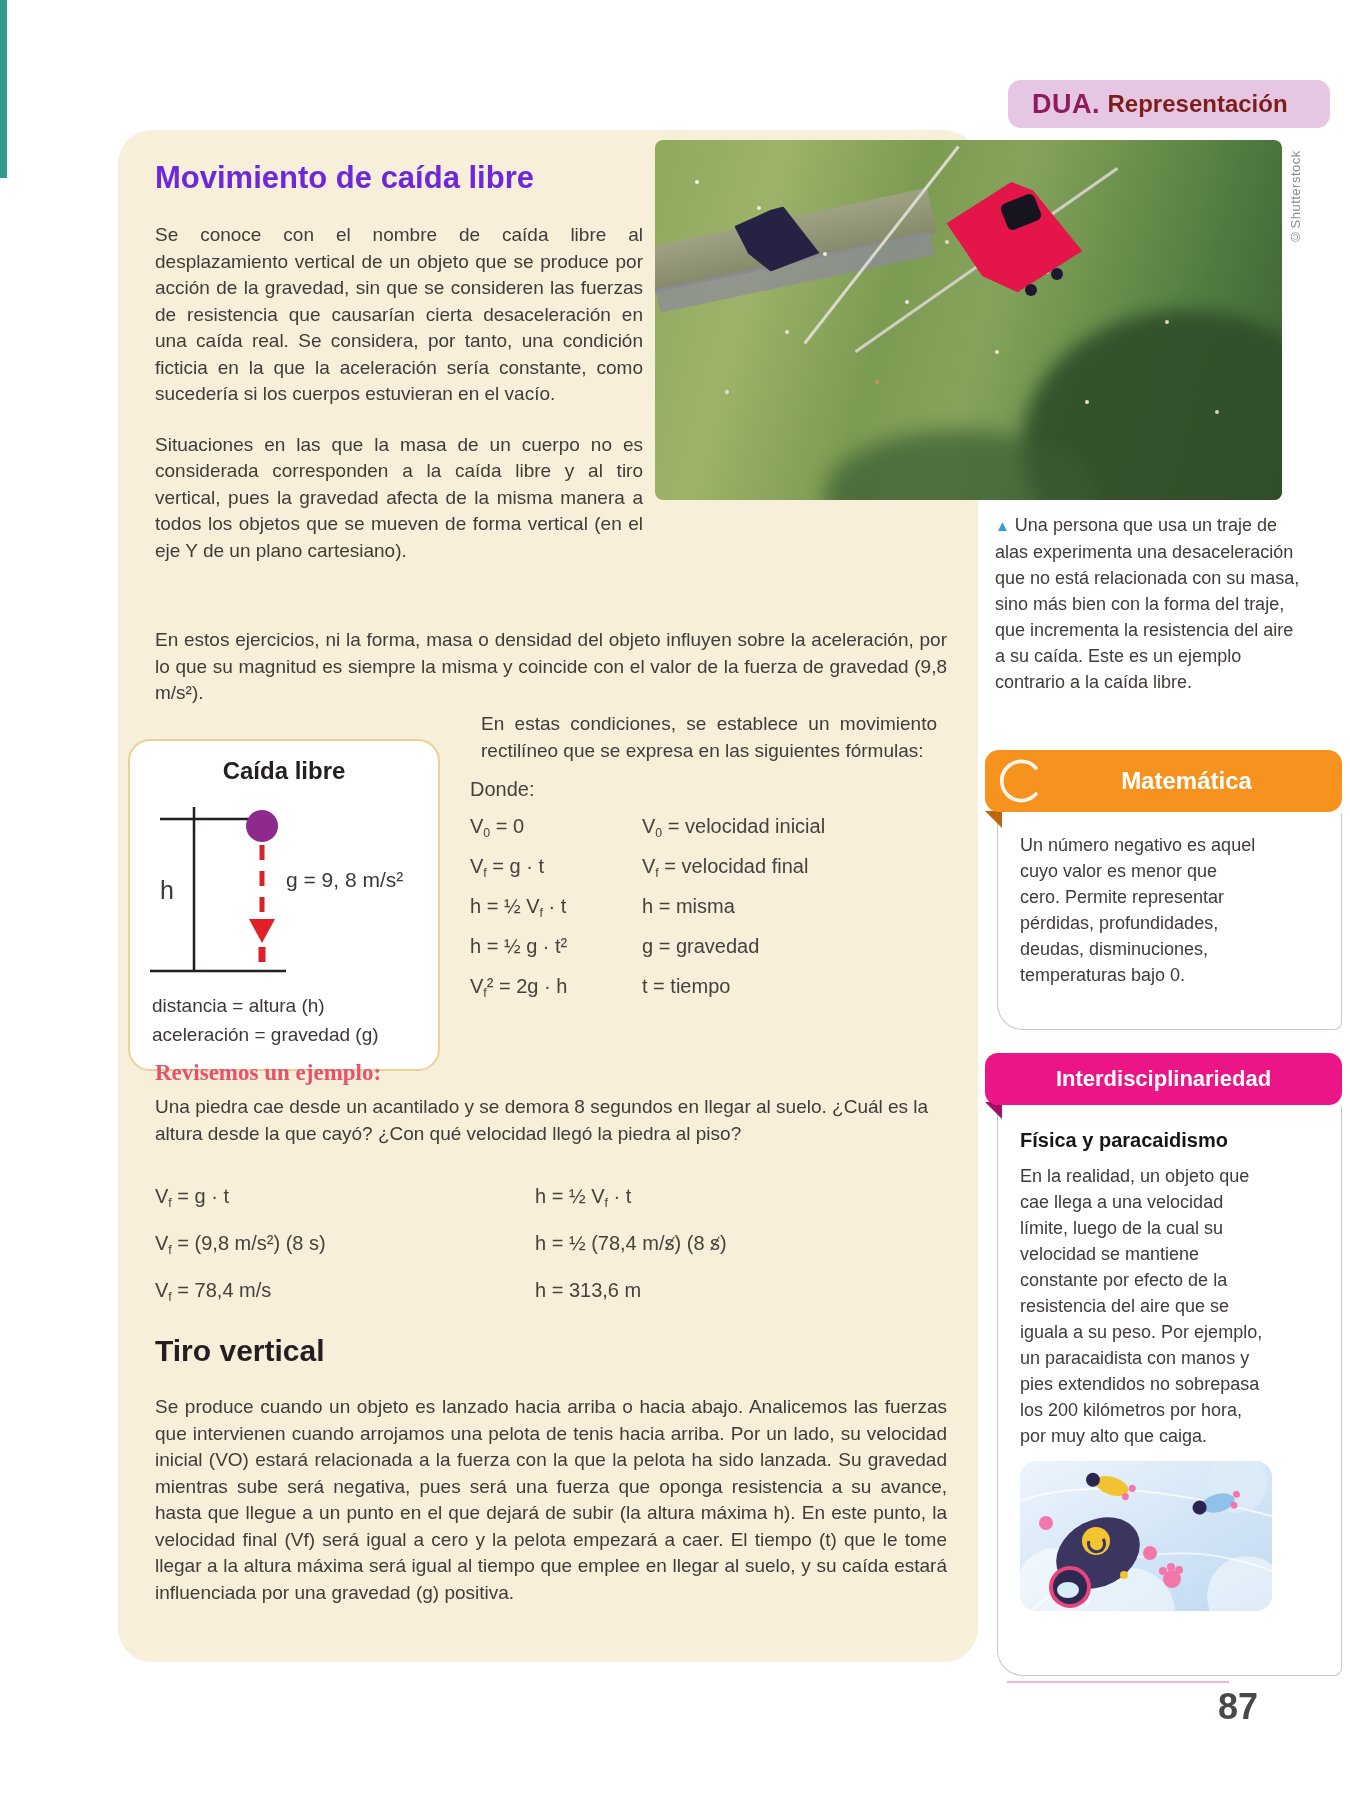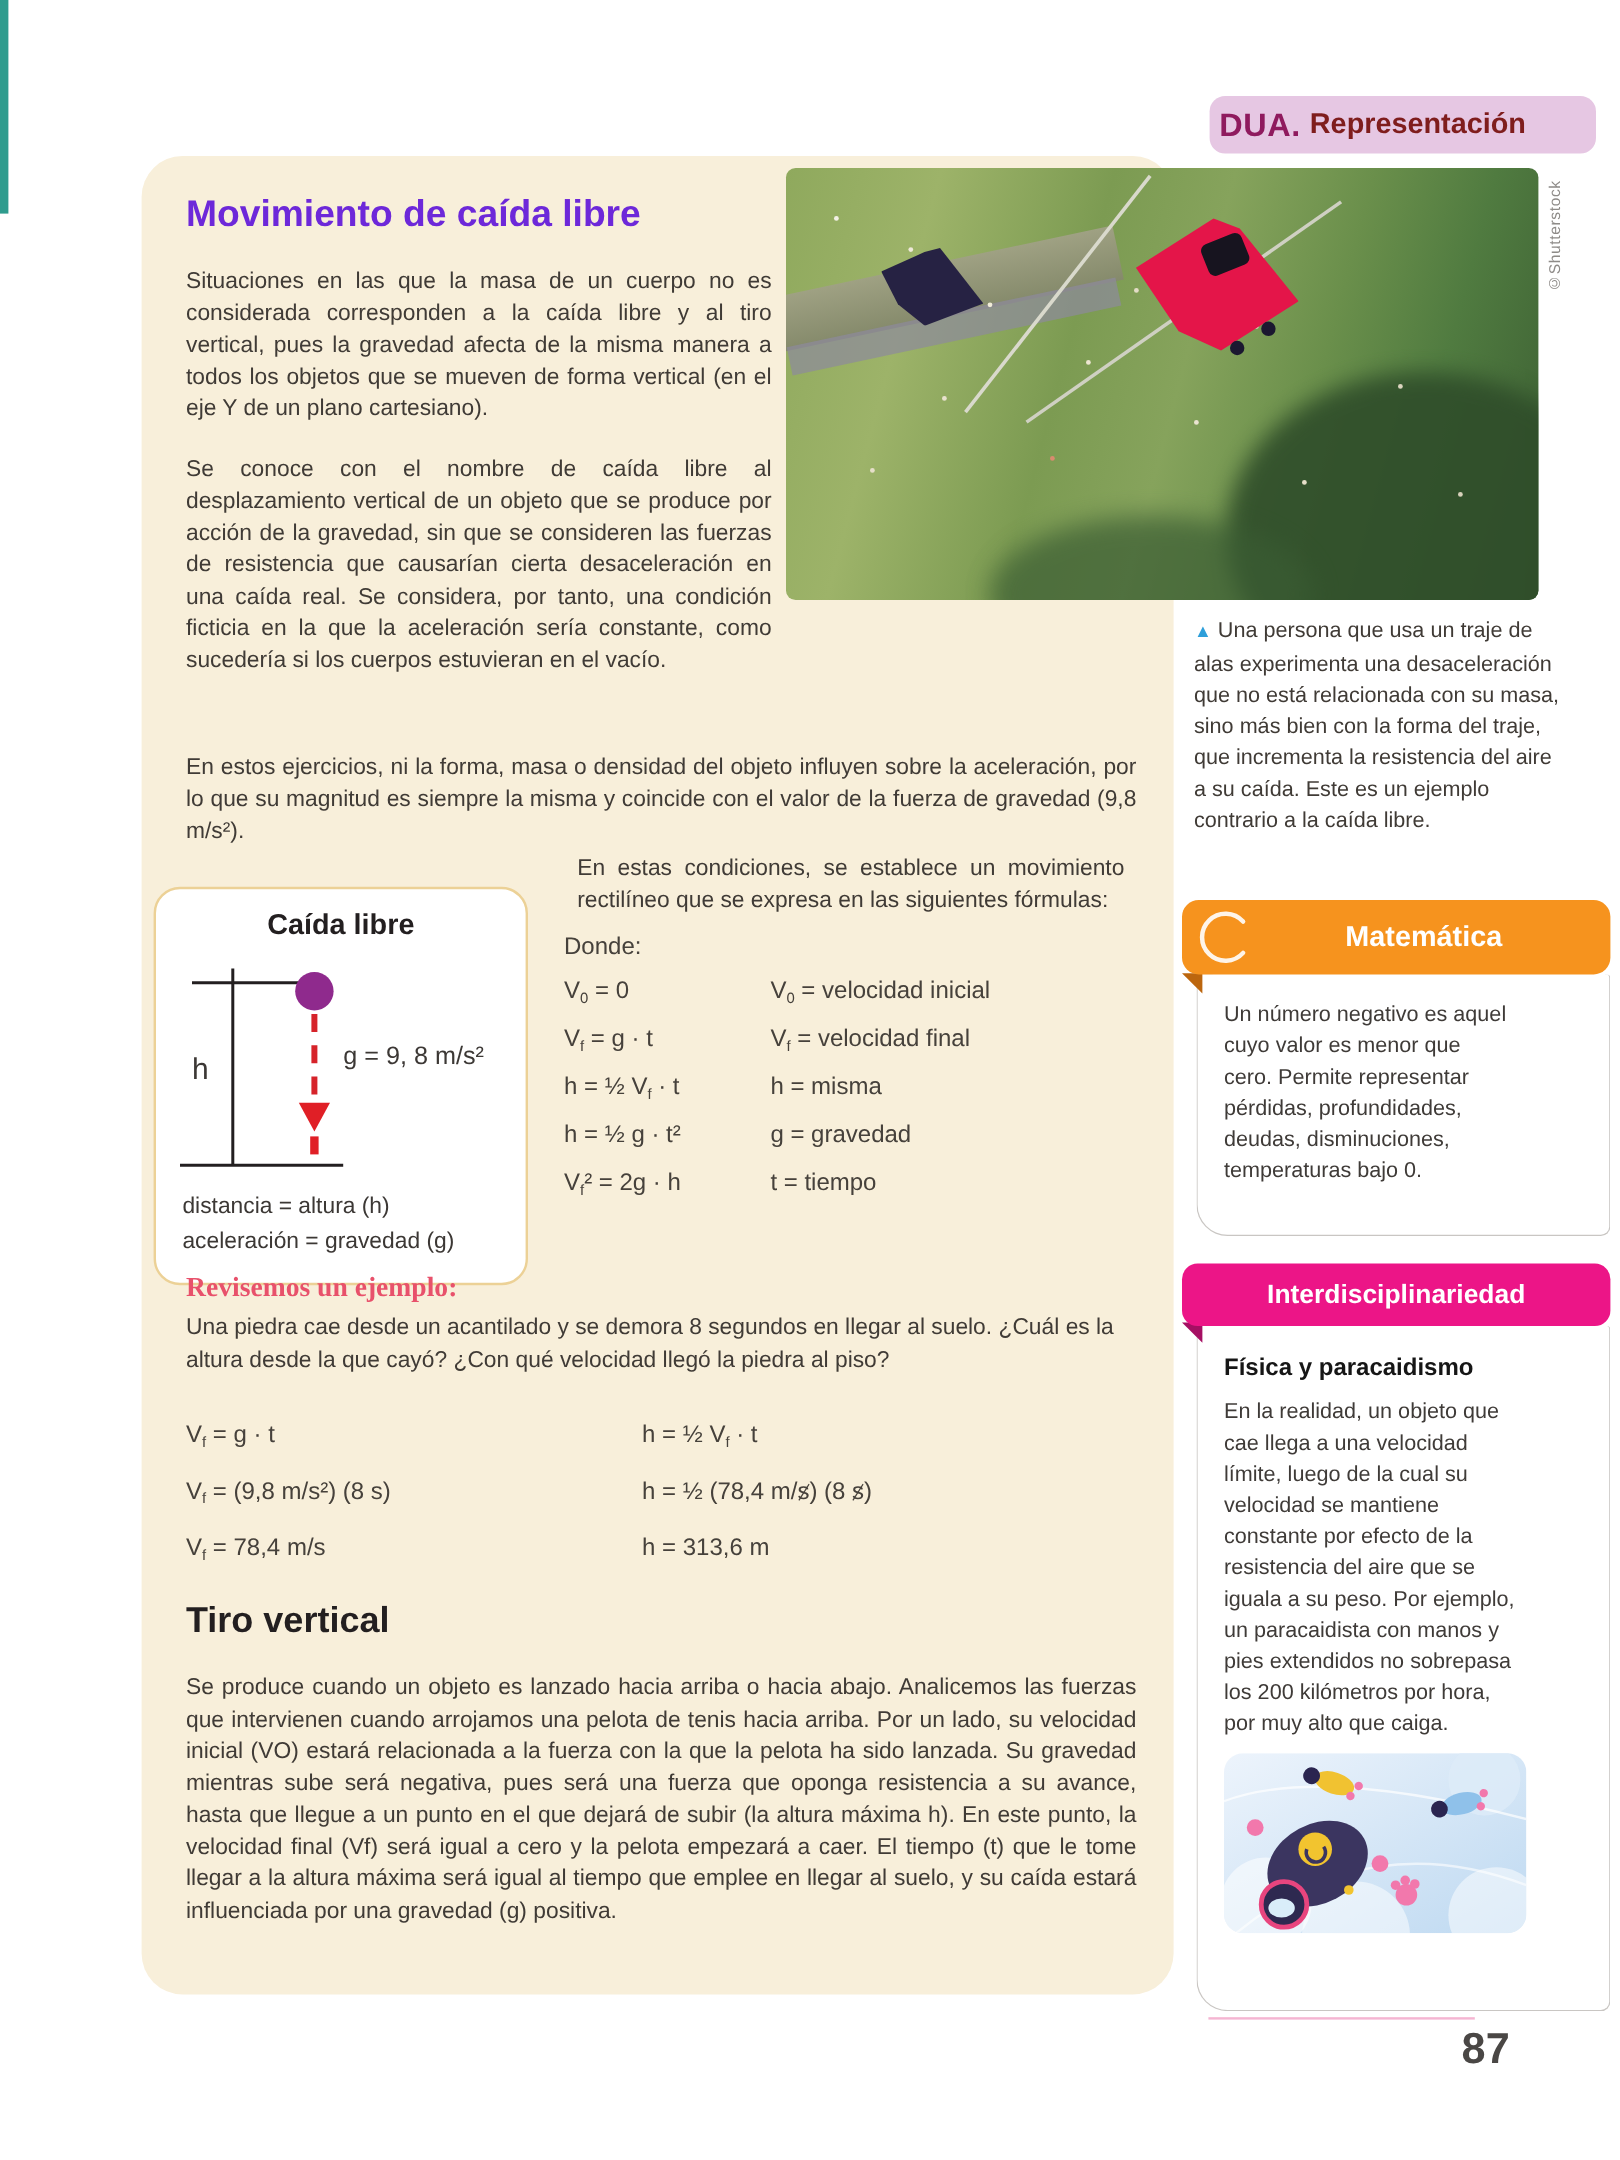--- a/index.html
+++ b/index.html
@@ -6,21 +6,21 @@
   .page{position:relative;width:1350px;height:1800px;background:#ffffff;overflow:hidden;
         font-family:"Liberation Sans","DejaVu Sans",sans-serif;}
   .page *{box-sizing:border-box;}
   .abs{position:absolute;}
 
   
   .teal-bar{left:0;top:0;width:7px;height:178px;background:#2F9C8E;}
 
   
   .dua-banner{left:1008px;top:80px;width:322px;height:48px;background:#E6C7E3;border-radius:13px;
-              display:flex;align-items:center;padding-left:8px;text-align:center;}
+              display:flex;align-items:center;padding-left:24px;text-align:center;}
   .dua-brand{font-weight:bold;font-size:27px;color:#8F1A5E;letter-spacing:.5px;}
   .dua-sep{font-weight:bold;font-size:27px;color:#8F1A5E;margin-right:8px;}
   .dua-topic{font-weight:bold;font-size:24px;color:#7f1d1d;}
 
   
   .beige-panel{left:118px;top:130px;width:860px;height:1532px;background:#F8EFDA;border-radius:34px;}
 
   .page-title{left:155px;top:160px;width:500px;font-size:31px;font-weight:bold;color:#6d28d9;}
 
   .col-narrow{left:155px;top:222px;width:488px;font-size:19px;line-height:26.5px;color:#403B36;text-align:justify;}
@@ -124,22 +124,22 @@
     <span class="dua-brand">DUA</span>
     <span class="dua-sep">.</span>
     <span class="dua-topic">Representación</span>
   </div>
 
   <div class="abs beige-panel"></div>
 
   <div class="abs page-title">Movimiento de caída libre</div>
 
   <div class="abs col-narrow">
+    <p>Se conoce con el nombre de caída libre al desplazamiento vertical de un objeto que se produce por acción de la gravedad, sin que se consideren las fuerzas de resistencia que causarían cierta desaceleración en una caída real. Se considera, por tanto, una condición ficticia en la que la aceleración sería constante, como sucedería si los cuerpos estuvieran en el vacío.</p>
     <p>Situaciones en las que la masa de un cuerpo no es considerada corresponden a la caída libre y al tiro vertical, pues la gravedad afecta de la misma manera a todos los objetos que se mueven de forma vertical (en el eje Y de un plano cartesiano).</p>
-    <p>Se conoce con el nombre de caída libre al desplazamiento vertical de un objeto que se produce por acción de la gravedad, sin que se consideren las fuerzas de resistencia que causarían cierta desaceleración en una caída real. Se considera, por tanto, una condición ficticia en la que la aceleración sería constante, como sucedería si los cuerpos estuvieran en el vacío.</p>
   </div>
   <p class="abs para3">En estos ejercicios, ni la forma, masa o densidad del objeto influyen sobre la aceleración, por lo que su magnitud es siempre la misma y coincide con el valor de la fuerza de gravedad (9,8 m/s²).</p>
 
   <div class="abs photo">
     <div class="ph-strip"></div>
     <div class="ph-strip2"></div>
     <div class="ph-road1"></div>
     <div class="ph-road2"></div>
     <div class="ph-forest1"></div>
     <div class="ph-forest2"></div>

